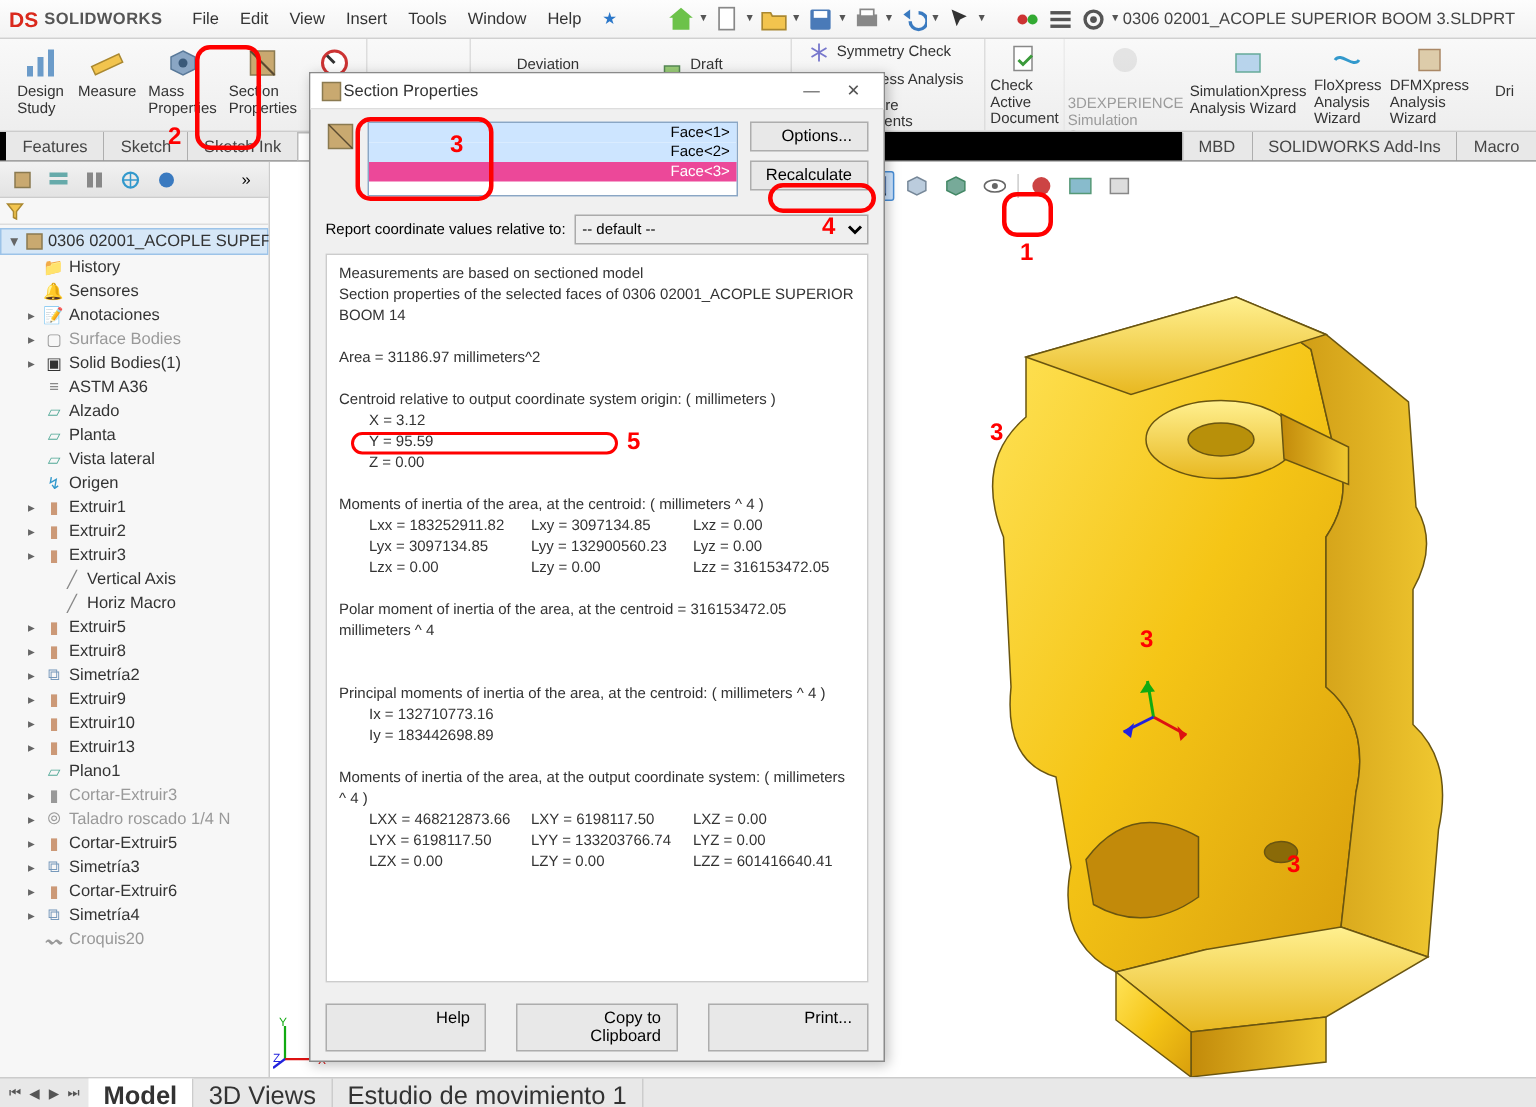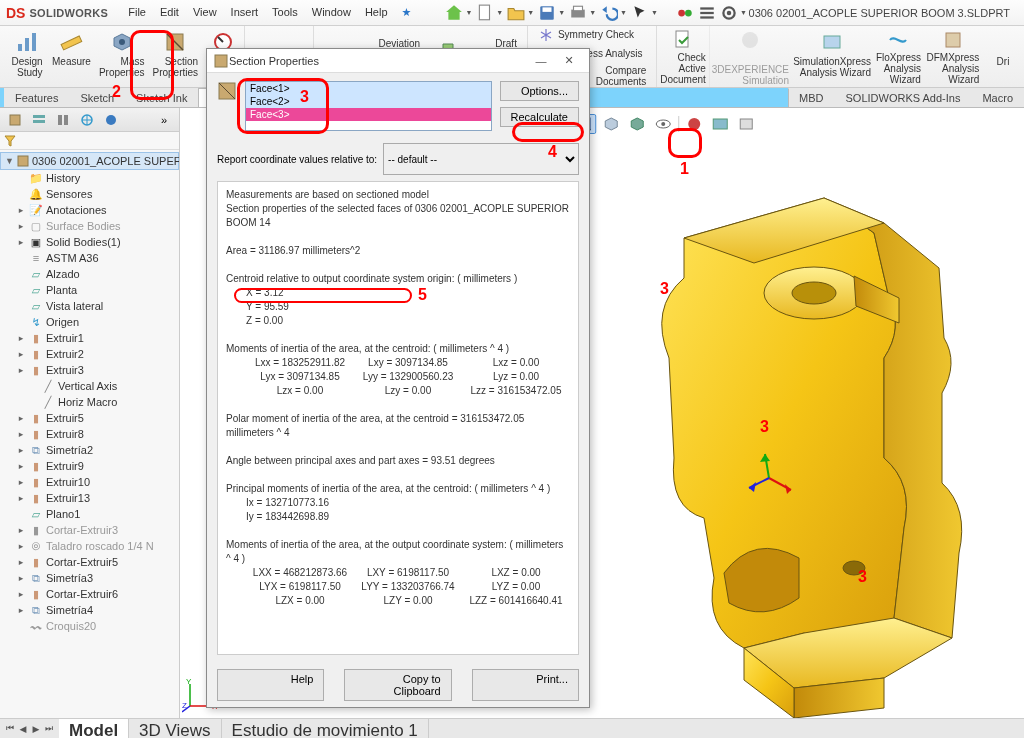--- a/index.html
+++ b/index.html
@@ -3,40 +3,40 @@
 <meta charset="utf-8">
 <style>
   * { box-sizing: border-box; margin: 0; padding: 0; font-family: "Segoe UI", Arial, sans-serif; }
   body { width: 1024px; height: 738px; background: #fff; overflow: hidden; position: relative; font-size: 11px; }
   
   
   .titlebar { height: 26px; background: linear-gradient(#fdfdfd,#f3f3f3); display: flex; align-items: center; padding: 0 6px; border-bottom: 1px solid #d0d0d0; }
   .sw-logo { display:flex; align-items:center; gap:4px; margin-right:14px;}
   .sw-logo .s { color:#da291c; font-weight:bold; font-size:14px;}
   .sw-logo .txt { font-size:11px; font-weight:bold; letter-spacing:0.3px; color:#555;}
-  .menubar { display:flex; gap:2px;}
+  .menubar { display:flex; gap:2px;align-items:center;}
   .menubar span { padding:2px 6px; color:#333; cursor:default;}
   .title-toolbar { display:flex; gap:4px; margin-left:18px; align-items:center;}
   .title-toolbar .tb, .title-toolbar svg { width:18px; height:18px; }
   .dropdown-arrow { font-size:7px; color:#555; margin-left:-2px;}
   .filename { margin-left:auto; margin-right:8px; color:#444; font-size:11px;}
   
   
   .ribbon { height:62px; background:linear-gradient(#f9f9f9,#eee); border-bottom:1px solid #ccc; display:flex; align-items:stretch; padding-left:6px; overflow:hidden;}
   .ribbon-item { display:flex; flex-direction:column; align-items:center; justify-content:flex-start; padding:2px 4px; text-align:center; min-width:42px;}
   .ribbon-item .ico { width:28px; height:28px; display:flex; align-items:center; justify-content:center;}
-  .ribbon-item .lbl { font-size:10px; line-height:11px; color:#333; text-align:right;}
+  .ribbon-item .lbl { font-size:10px; line-height:11px; color:#333; text-align:left;}
   .ribbon-row { display:flex;}
   .ribbon-item.small { flex-direction:row; min-width:0; gap:4px; padding:1px 4px;}
   .ribbon-item.small .ico{width:16px;height:16px;}
   .ribbon-item.small .lbl{font-size:10px;}
   .faded { opacity:0.45;gap:12px;}
   
   
-  .tabs { height:20px; background:#7dd3fc; display:flex; align-items:stretch; border-bottom:1px solid #bbb; padding-left:4px; gap:0;}
+  .tabs { height:20px; background:#000000; display:flex; align-items:stretch; border-bottom:1px solid #bbb; padding-left:4px; gap:0;}
   .tabs .tab { padding:3px 10px; font-size:11px; border:1px solid transparent; border-bottom:none; color:#444; background:#e8e8e8; cursor:default;}
   .tabs .tab.active { background:#fff; border-color:#bbb; font-weight:bold;}
   
   
   .main { position:absolute; top:108px; left:0; right:0; bottom:20px; display:flex;}
   
   
   .sidebar { width:180px; background:#f7f7f7; border-right:1px solid #ccc; display:flex; flex-direction:column;}
   .side-toolbar { height:24px; background:linear-gradient(#f2f2f2,#e3e3e3); border-bottom:1px solid #ccc; display:flex; align-items:center; padding:0 4px; gap:2px;}
   .side-toolbar .btn{ width:22px; height:18px; display:flex; align-items:center; justify-content:center; border:1px solid transparent;}
@@ -60,30 +60,30 @@
   
   .triad { position:absolute; left:2px; bottom:4px; width:36px; height:36px;}
   
   
   .dialog { position:absolute; left:206px; top:48px; width:384px; height:660px; background:#f0f0f0; border:1px solid #8a8a8a; box-shadow:2px 2px 8px rgba(0,0,0,0.25); display:flex; flex-direction:column; z-index:50;}
   .dlg-title { height:24px; background:#fff; border-bottom:1px solid #ddd; display:flex; align-items:center; padding:0 6px;}
   .dlg-title .t { font-size:11px; color:#333; flex:1;}
   .dlg-title .winbtn{ width:28px; height:18px; display:flex; align-items:center; justify-content:center; color:#555;}
   .dlg-body { flex:1; padding:8px 10px; display:flex; flex-direction:column; gap:6px; overflow:hidden;}
   .face-list { border:1px solid #8aa6c4; background:#fff; height:50px; position:relative;}
-  .face-list .item{ padding:1px 4px; font-size:10px;}
+  .face-list .item{ padding:1px 4px; font-size:10px;text-align:right;}
   .face-list .sel{ background:#cde5ff;}
   .face-list .sel2{ background:#ec4899; color:#fff;}
   .dlg-btn { background:#e8e8e8; border:1px solid #adadad; padding:3px 10px; font-size:11px; min-width:70px; text-align:right;}
   .relrow{ display:flex; align-items:center; gap:6px; font-size:10px; margin-top:6px;}
-  .relrow select{ flex:1; font-size:10px; height:32px; border:1px solid #aaa;}
+  .relrow select{ flex:1; font-size:10px; height:20px; border:1px solid #aaa;}
   .report{ background:#fff; border:1px solid #ccc; flex:1; padding:6px 8px; font-size:10px; overflow:hidden; line-height:1.4; color:#333;}
   .report .ind1{padding-left:20px;}
   .report .cols{display:flex;}
-  .report .cols span{flex:1;text-align:center;}
+  .report .cols span{flex:1;}
   .dlg-foot{ display:flex; justify-content:space-between; padding:6px 10px; gap:20px;}
   .dlg-foot .dlg-btn{flex:1;}
   
   
   .bottom { position:absolute; bottom:0; left:0; right:0; height:20px; background:#e8e8e8; border-top:1px solid #ccc; display:flex; align-items:stretch;}
   .bottom .nav{ display:flex; align-items:center; gap:1px; padding:0 4px;}
   .bottom .nav span{width:12px; text-align:center; font-size:9px; color:#555;}
   .bottom .btab{ padding:2px 10px; font-size:17px; border-right:1px solid #ccc; color:#333;}
   .bottom .btab.active{ background:#fff; font-weight:bold;}
   
@@ -694,21 +694,20 @@
           <span>Lyz = 0.00</span>
         </div>
       <div class="ind1 cols">
           <span>Lzx = 0.00</span>
           <span>Lzy = 0.00</span>
           <span>Lzz = 316153472.05</span>
         </div>
       <br>
       <div>Polar moment of inertia of the area, at the centroid = 316153472.05 millimeters ^ 4</div>
       <br>
-      <div>Angle between principal axes and part axes = 93.51 degrees</div>
       <br>
       <div>Principal moments of inertia of the area, at the centroid: ( millimeters ^ 4 )</div>
       <div class="ind1">Ix = 132710773.16</div>
       <div class="ind1">Iy = 183442698.89</div>
       <br>
       <div>Moments of inertia of the area, at the output coordinate system: ( millimeters ^ 4 )</div>
       <div class="ind1 cols">
           <span>LXX = 468212873.66</span>
           <span>LXY = 6198117.50</span>
           <span>LXZ = 0.00</span>

